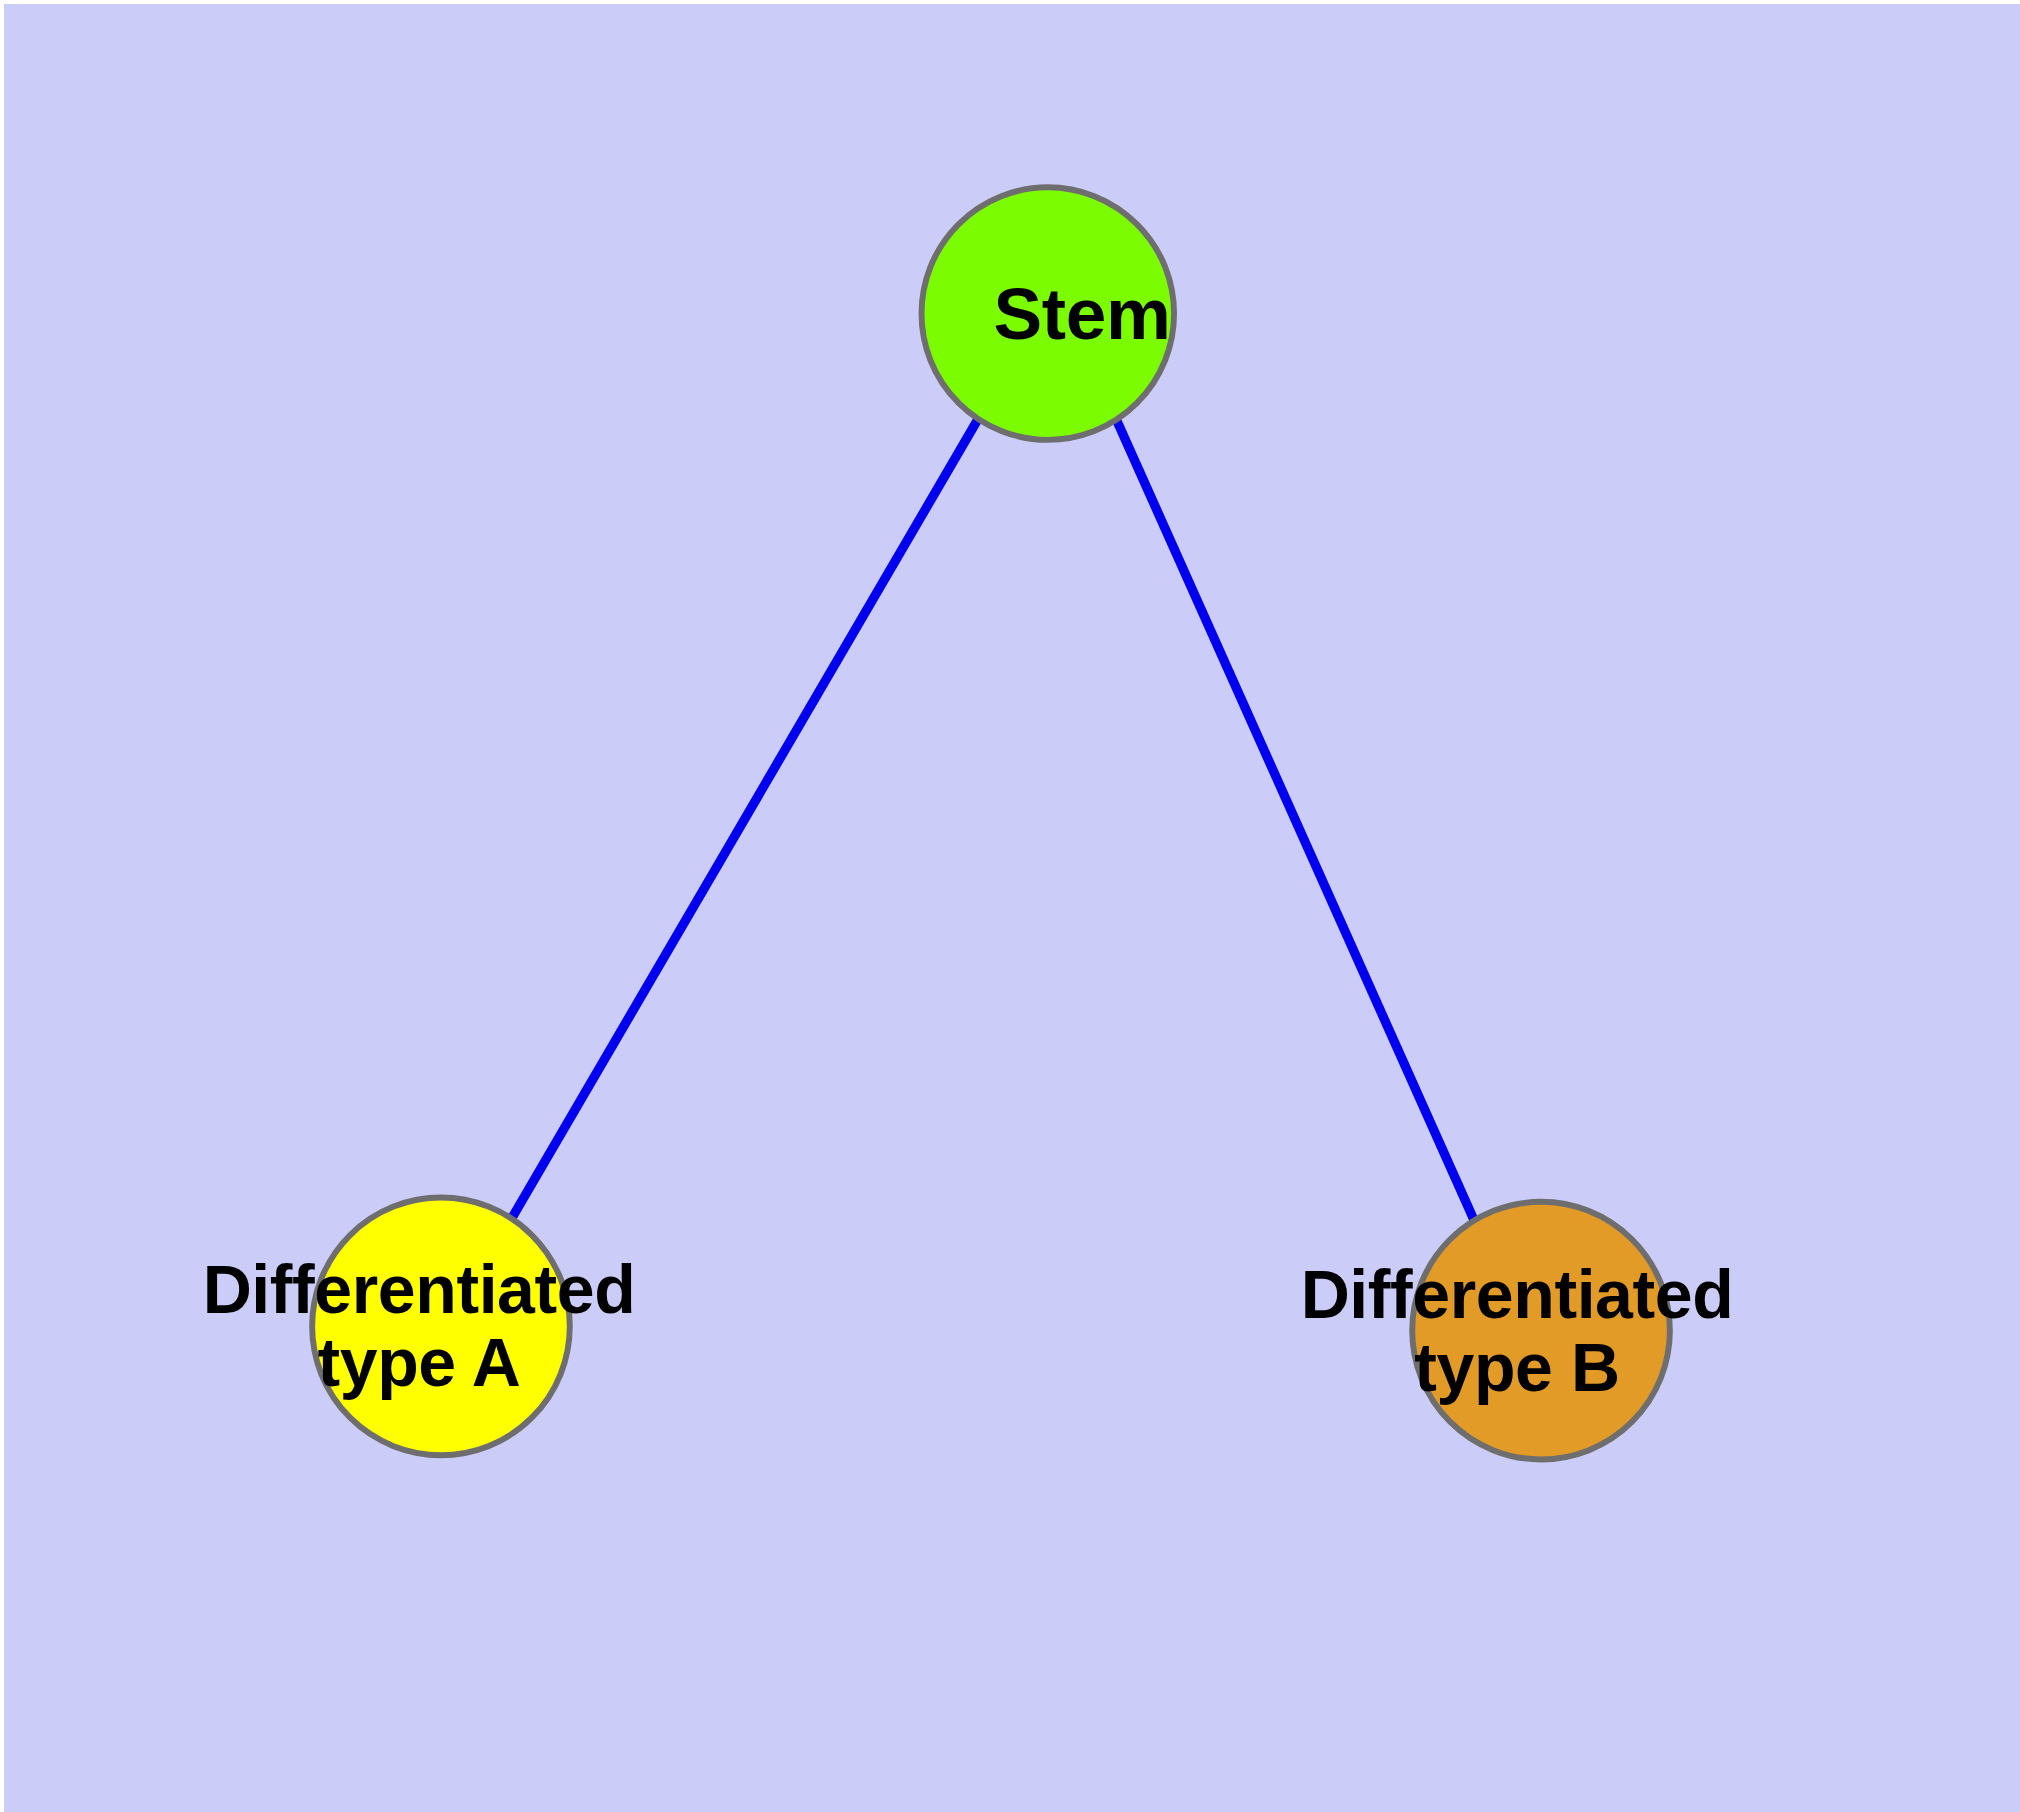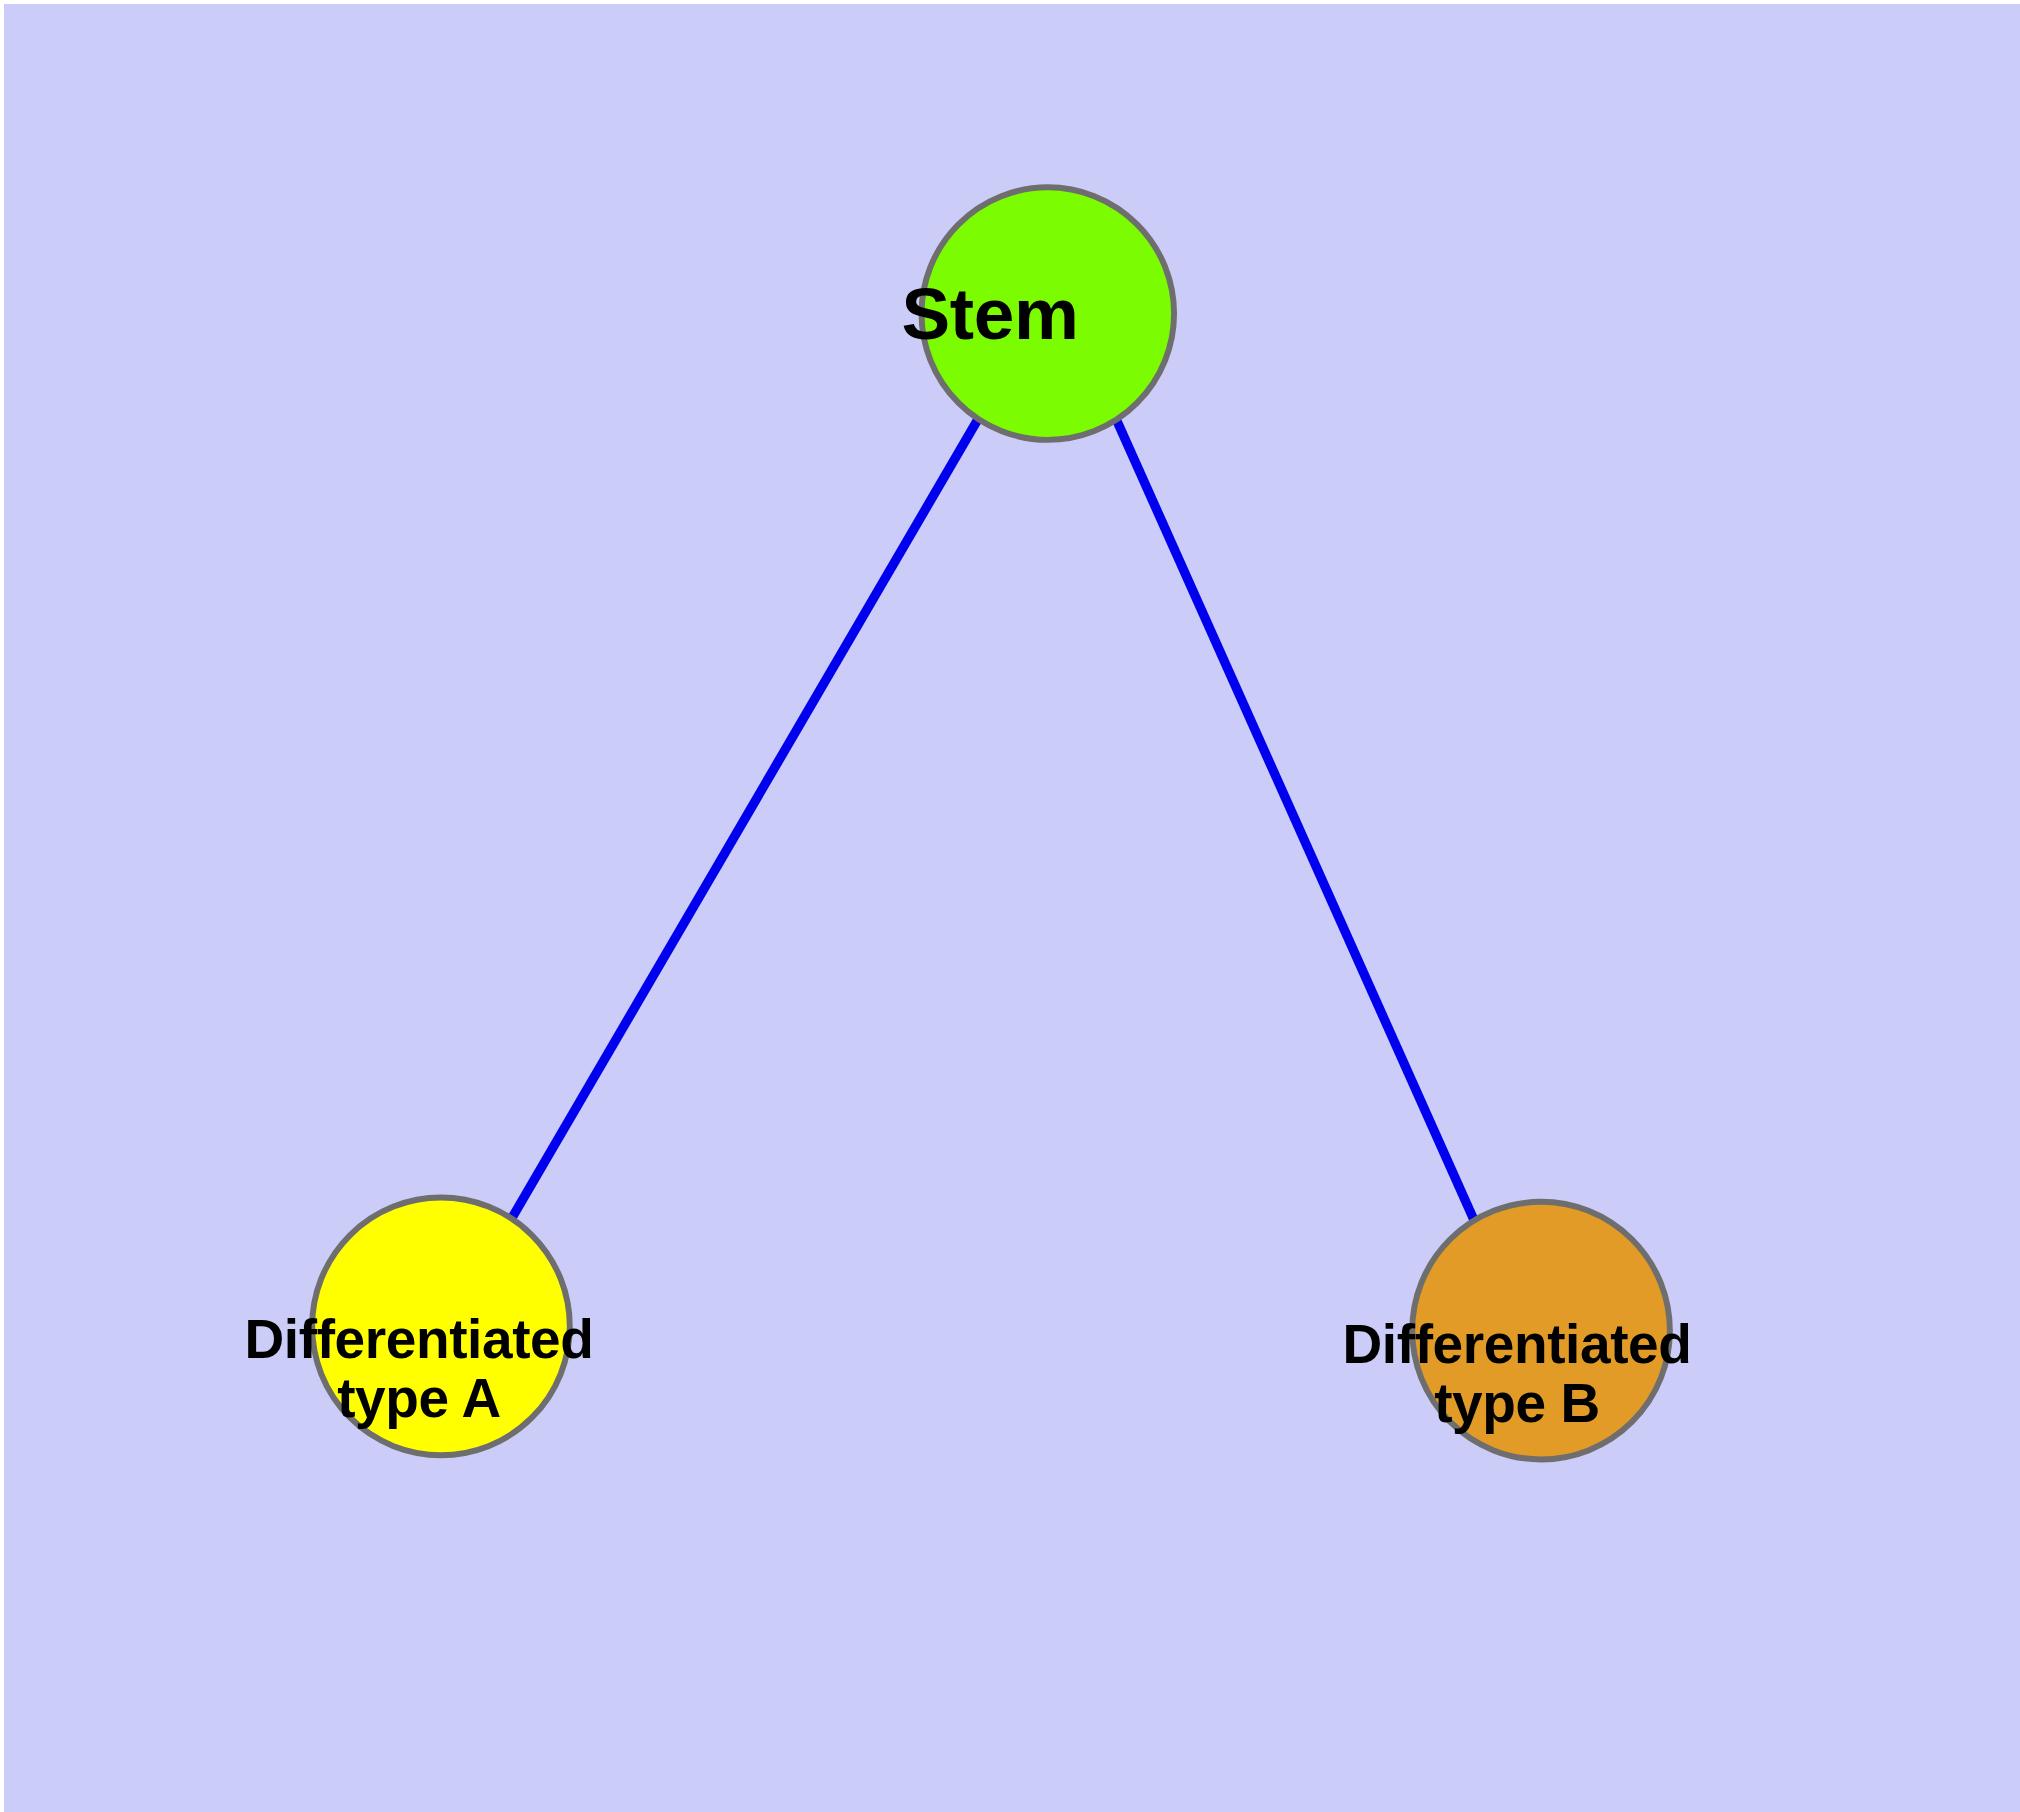--- a/index.html
+++ b/index.html
@@ -37,39 +37,39 @@
     font-weight: bold;
     font-family: "Liberation Sans", sans-serif;
     text-align: center;
     white-space: pre;
     line-height: 1.08;
     letter-spacing: -0.4px;
     transform: translate(-50%, -50%);
     pointer-events: none;
   }
   .label-stem { font-size: 73px; }
-  .label-leaf { font-size: 55px; margin-top: 43px; }
+  .label-leaf { font-size: 68px; }
 </style>
 </head>
 <body>
 
 <div id="canvas" style="background: rgb(255, 255, 255);">
   <div id="plot-area" style="background: rgb(204, 204, 248);"></div>
 
   <svg class="graph-svg" viewBox="0 0 2384 2138">
     <g>
       <line class="graph-edge" x1="1154" y1="494" x2="602" y2="1440" stroke="#0000ee" stroke-width="11" stroke-linecap="butt"></line>
       <line class="graph-edge" x1="1316" y1="493" x2="1740" y2="1442" stroke="#0000ee" stroke-width="11" stroke-linecap="butt"></line>
     </g>
     <g>
       <circle class="graph-node" cx="1236" cy="370" r="149" fill="#7cfc00" stroke="#6e6e6e" stroke-width="7"></circle>
       <circle class="graph-node" cx="520" cy="1565" r="152" fill="#ffff00" stroke="#6e6e6e" stroke-width="7"></circle>
       <circle class="graph-node" cx="1818" cy="1570" r="152" fill="#e39b28" stroke="#6e6e6e" stroke-width="7"></circle>
     </g>
   </svg>
 
-  <div class="node-label label-stem" style="left: 990px; top: 314px;">Stem</div>
+  <div class="node-label label-stem" style="left: 1082px; top: 314px;">Stem</div>
   <div class="node-label label-leaf" style="left: 419px; top: 1326px;">Differentiated
 type A</div>
   <div class="node-label label-leaf" style="left: 1517px; top: 1331px;">Differentiated
 type B</div>
 </div>
 
 
 </body></html>

